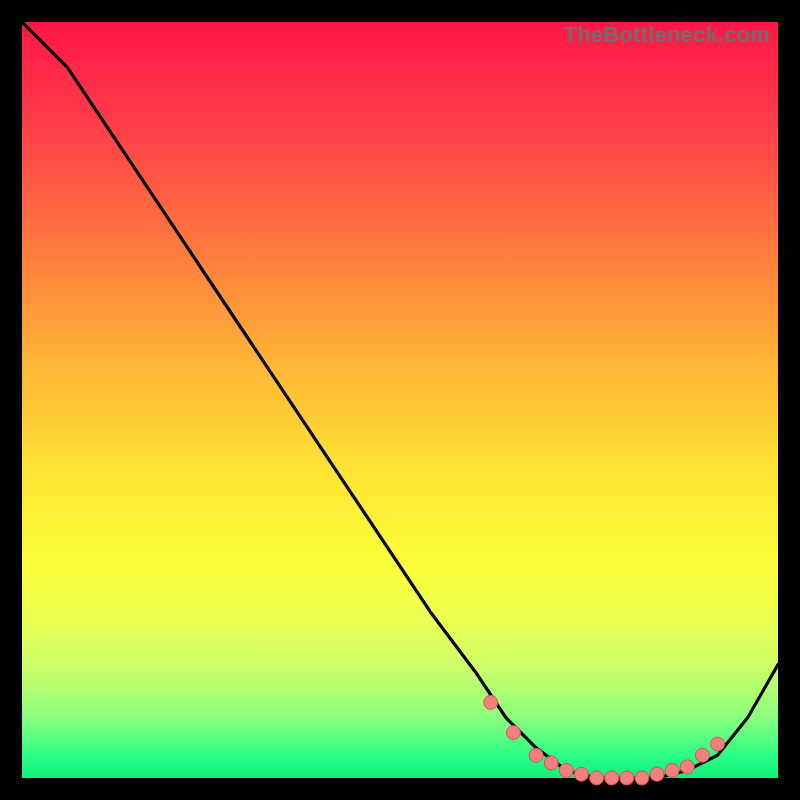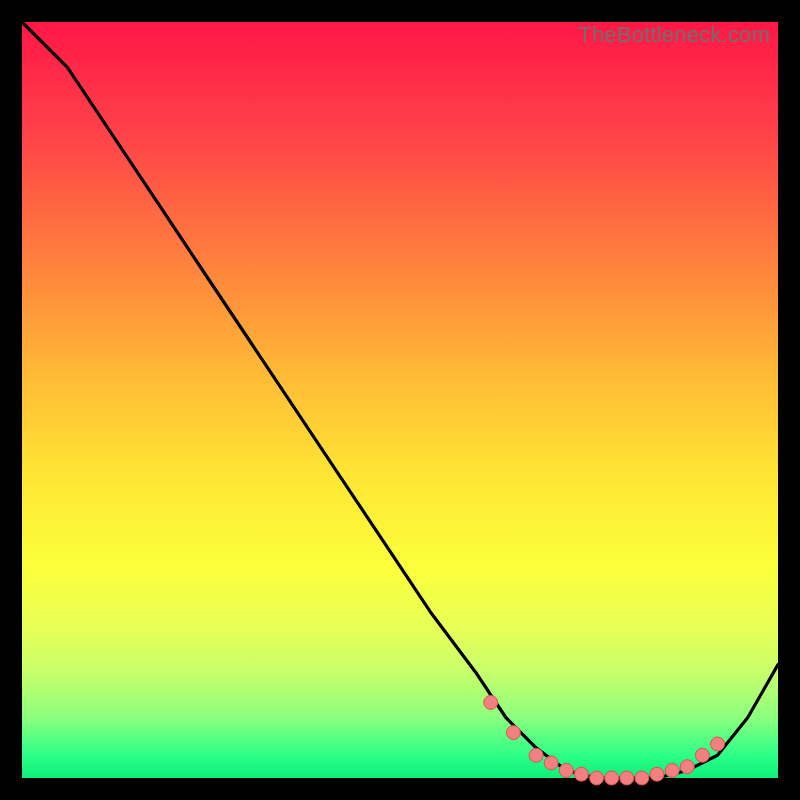--- a/index.html
+++ b/index.html
@@ -37,21 +37,21 @@
       #2cff86 97%,
       #0cf07a 100%
     );
   }
   .watermark {
     position: absolute;
     top: 0px;
     right: 8px;
     color: #6f6f6f;
     font-size: 22px;
-    font-weight: 400;
+    font-weight: 700;
     letter-spacing: 0.2px;
     pointer-events: none;
   }
   svg.overlay {
     position: absolute;
     left: 0;
     top: 0;
     width: 756px;
     height: 756px;
     overflow: visible;

